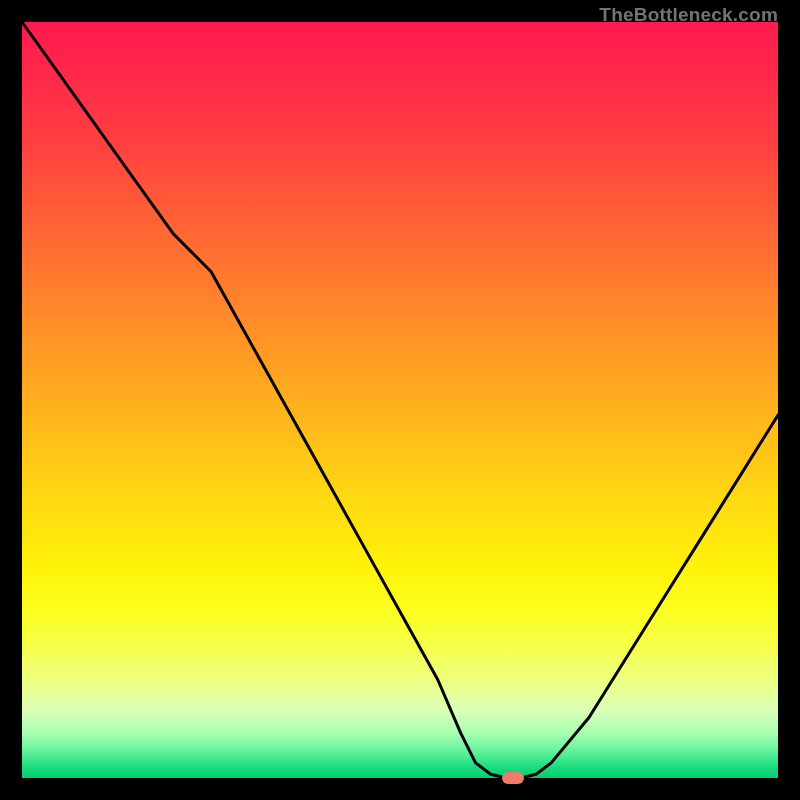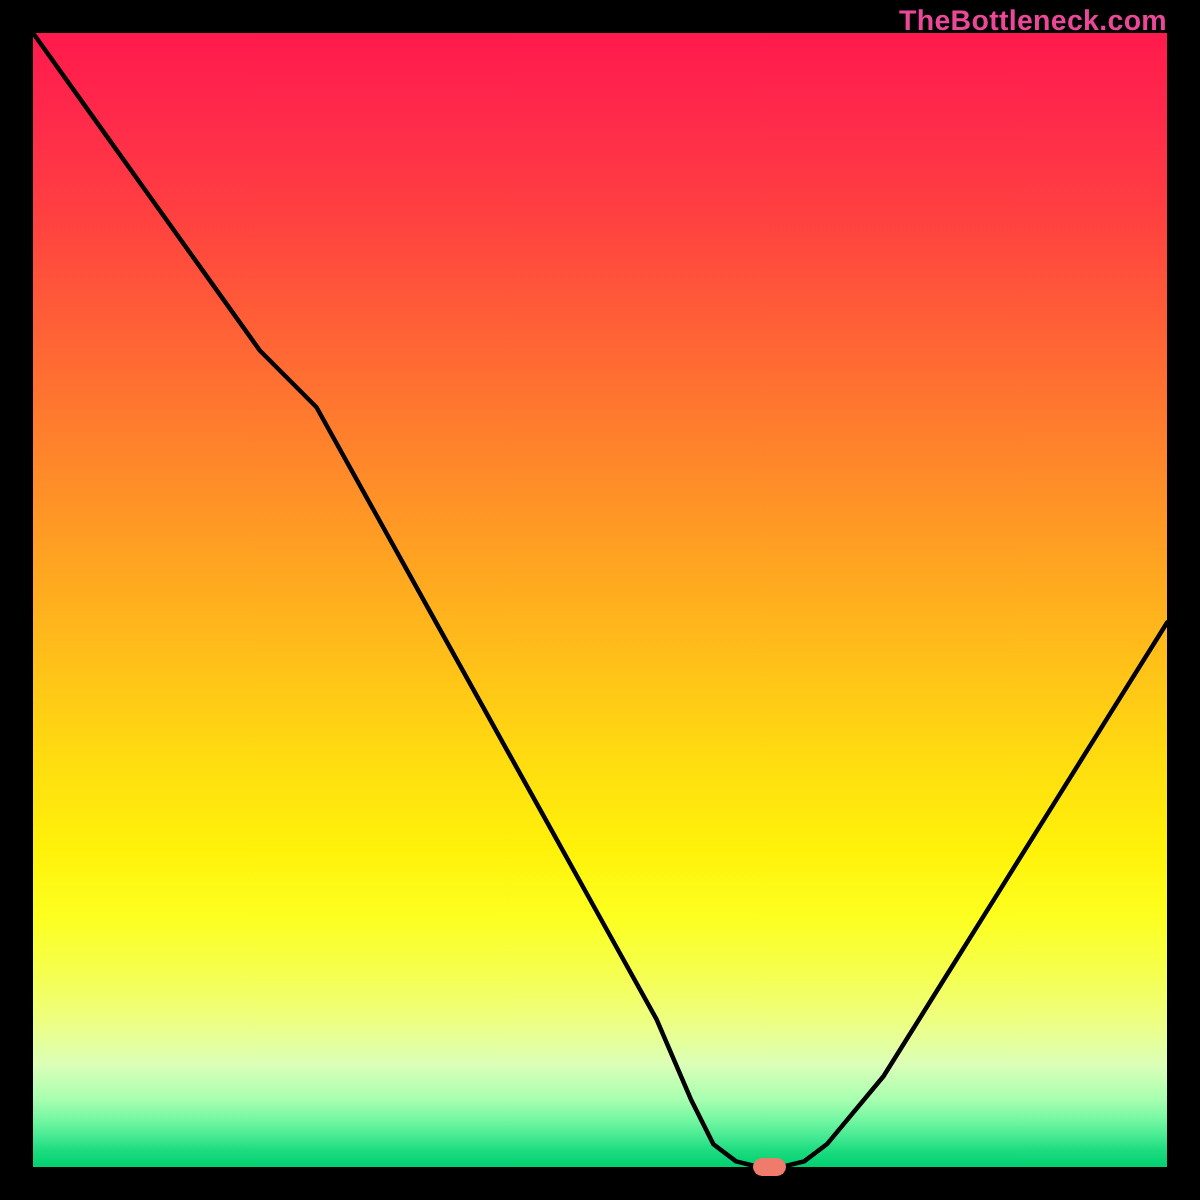--- a/index.html
+++ b/index.html
@@ -67,21 +67,21 @@
     background: #ee7b6c;
     transform: translate(-50%, -50%);
   }
   .watermark {
     position: absolute;
     top: 4px;
     right: 22px;
     font-family: Arial, Helvetica, sans-serif;
     font-size: 19px;
     font-weight: 600;
-    color: #ec4899;
+    color: #737373;
     letter-spacing: 0.2px;
   }
 </style>
 </head>
 <body>
 
 <div class="chart-container">
 
   <div class="plot-area">
     <div class="gradient-bg"></div>

